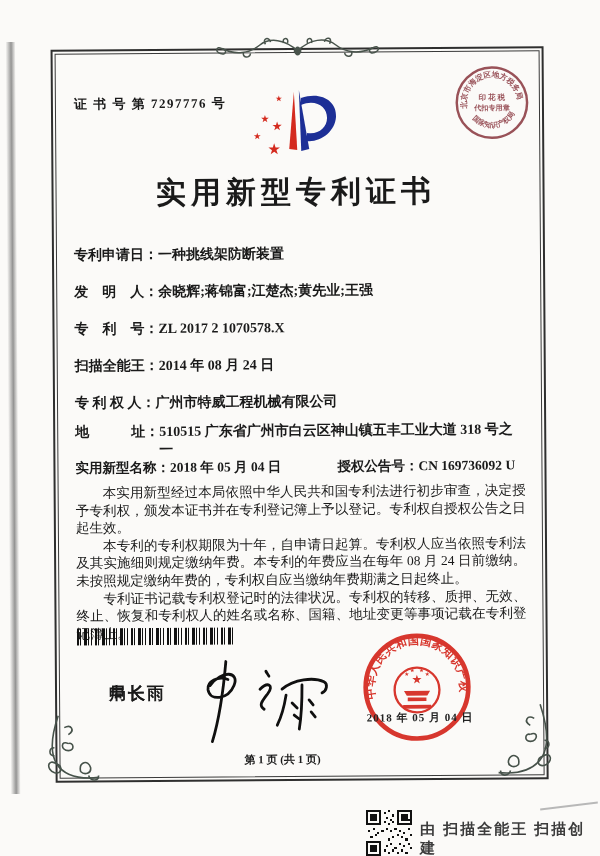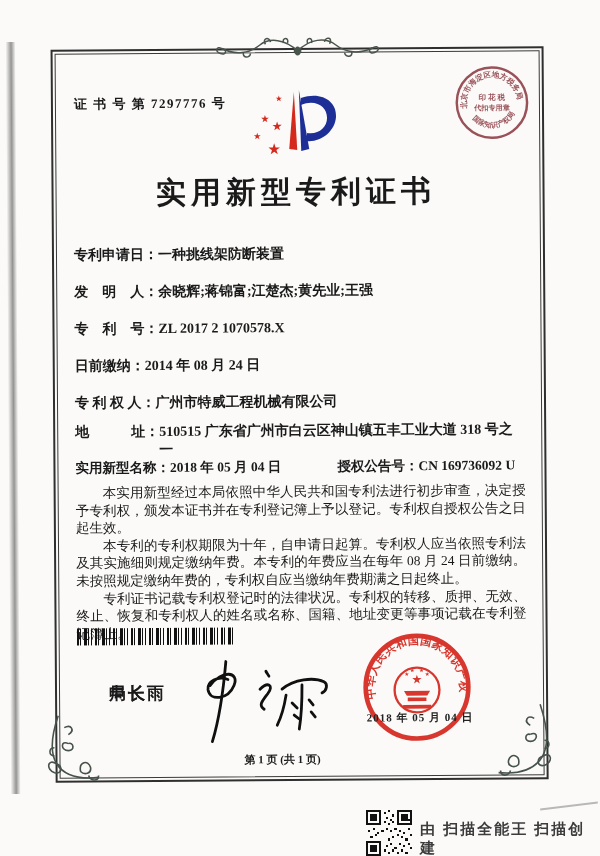--- a/index.html
+++ b/index.html
@@ -128,21 +128,21 @@
   <div class="abs row" style="top:245px;">
     <span class="lab">专利申请日：</span><span class="val">一种挑线架防断装置</span>
   </div>
   <div class="abs row" style="top:282px;">
     <span class="lab">发　明　人：</span><span class="val">余晓辉;蒋锦富;江楚杰;黄先业;王强</span>
   </div>
   <div class="abs row" style="top:319px;">
     <span class="lab">专　利　号：</span><span class="val">ZL 2017 2 1070578.X</span>
   </div>
   <div class="abs row" style="top:356px;">
-    <span class="lab">日前缴纳：</span><span class="val">2014 年 08 月 24 日</span>
+    <span class="lab">扫描全能王：</span><span class="val">2014 年 08 月 24 日</span>
   </div>
   <div class="abs row" style="top:393px;">
     <span class="lab">专 利 权 人：</span><span class="val">广州市特威工程机械有限公司</span>
   </div>
   <div class="abs row row-addr" style="top:422px;">
     <span class="lab">地　　　址：</span><span class="val">510515 广东省广州市白云区神山镇五丰工业大道 318 号之
 一</span>
   </div>
   <div class="abs row row-grant" style="top:458px;width:450px;">
     <span class="lab">实用新型名称：</span><span class="val">2018 年 05 月 04 日</span>

